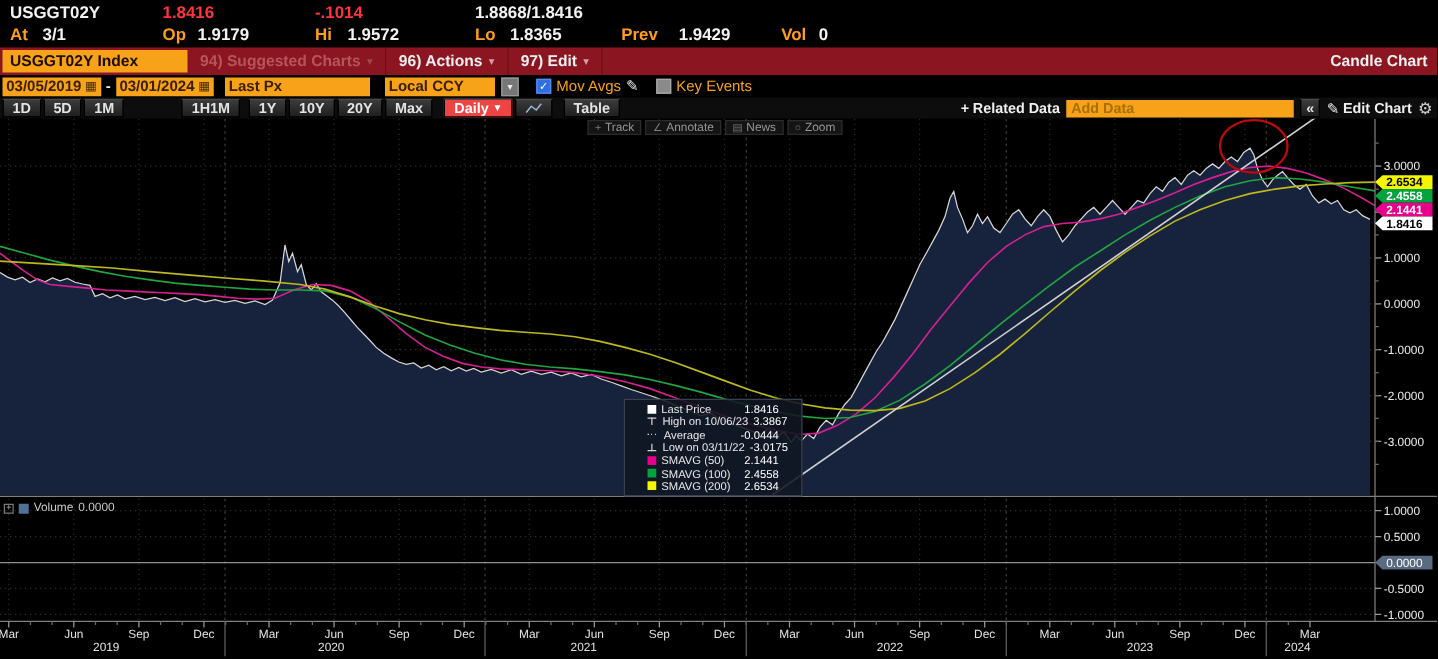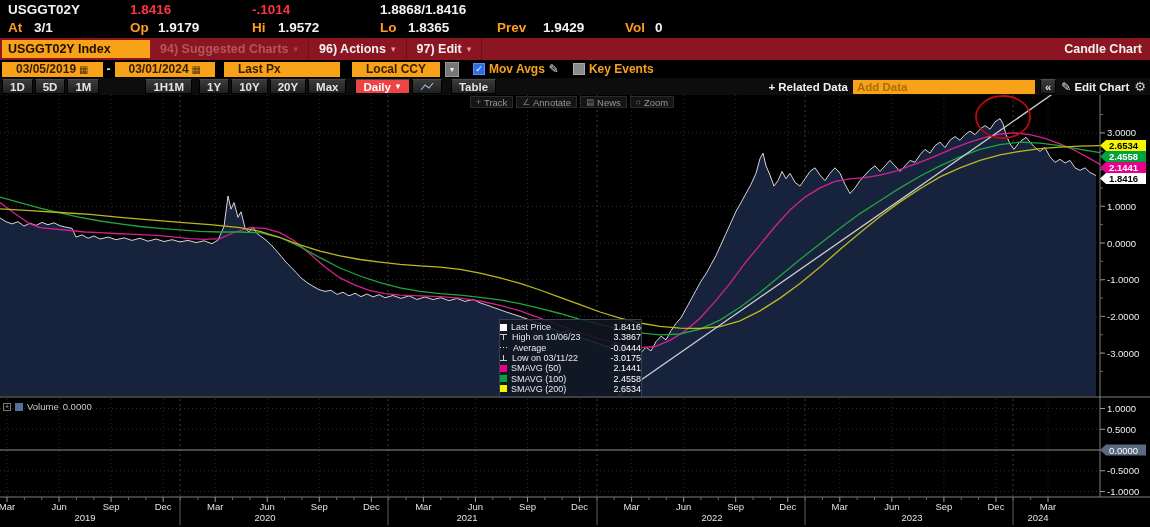--- a/index.html
+++ b/index.html
@@ -19,30 +19,30 @@
   .mitem{padding:0 10px;height:100%;display:inline-flex;align-items:center;gap:5px;
          border-right:1px solid #6d0f18;font-weight:700;justify-content:space-between;}
   .mitem .caret{font-size:9px;color:#d8a0a4;}
   .mitem.disabled{color:#b5555c;}
   .mitem.disabled .caret{color:#a04a52;}
   .mbright{margin-left:auto;margin-right:8px;font-weight:700;}
   
   .controls{position:absolute;top:60px;left:0;width:100%;height:18px;background:#000;
             display:flex;align-items:center;font-size:12px;gap:4px;padding-left:2px;}
   .ainput{background:#f7a219;color:#3a2000;font-weight:700;height:15px;display:inline-flex;
-          align-items:center;padding:0 14px;gap:3px;}
+          align-items:center;padding:0 3px;gap:3px;}
   .cal{color:#4a3000;font-size:10px;}
   .dash{color:#e8e8e8;font-weight:700;}
   .ddbtn{background:#777;color:#eee;width:14px;height:15px;font-size:8px;display:inline-flex;
          align-items:center;justify-content:center;border:1px solid #999;margin-left:1px;}
   .cb{width:12px;height:12px;display:inline-flex;align-items:center;justify-content:center;
       font-size:9px;color:#fff;margin-left:10px;}
   .cb.blue{background:#2f6fe4;border:1px solid #5b8df0;}
   .cb.gray{background:#8a8a8a;border:1px solid #aaa;}
-  .olabel{color:#f7a219;font-weight:700;}
+  .olabel{color:#f7a219;font-weight:400;}
   .pencilw{color:#e8e8e8;font-size:12px;}
   
   .toolbar{position:absolute;top:78px;left:0;width:100%;height:17px;background:#0d0d0d;
            display:flex;align-items:center;font-size:11.5px;color:#e4e4e4;gap:2px;padding-left:2px;}
   .btn{background:linear-gradient(#3b3b3b,#1f1f1f);border:1px solid #000;border-top-color:#4a4a4a;
        padding:0 7px;height:15px;display:inline-flex;align-items:center;font-weight:700;gap:3px;}
   .btn.blue{background:#ef4444;color:#fff;}
   .btn.blue .dn{font-size:8px;}
   .gap{width:5px;}
   .tb-right{margin-left:auto;display:flex;align-items:center;gap:5px;margin-right:4px;}
@@ -51,21 +51,21 @@
            display:inline-flex;align-items:center;padding:0 4px;}
   .gear{color:#cfcfcf;font-size:13px;}
   
   .chartwrap{position:absolute;top:95px;left:0;width:1150px;height:432px;background:#000;}
   .chartwrap svg{position:absolute;top:0;left:0;}
   .floattb{position:absolute;top:1px;left:470px;display:flex;gap:3px;font-size:9.5px;color:#969696;}
   .floattb .fitem{background:#141414;border:1px solid #2b2b2b;padding:0 5px;height:12px;
                   display:inline-flex;align-items:center;gap:3px;}
   .floattb .fico{color:#7d7d7d;font-size:8.5px;}
   .legend{position:absolute;left:499px;top:224px;width:143px;background:rgba(16,22,34,.88);
-          border:1px solid #39404f;padding:2px 0;font-size:9px;color:#e8e8e8;}
+          border:1px solid #39404f;padding:2px 18px;font-size:9px;color:#e8e8e8;}
   .lrow{display:flex;align-items:center;height:10.3px;gap:4px;white-space:nowrap;}
   .lrow .val{margin-left:auto;color:#fff;}
   .sw{display:inline-block;width:7px;height:7px;flex:none;}
   .ic{display:inline-block;width:8px;height:8px;position:relative;flex:none;}
   .ic-high::before,.ic-low::before{content:"";position:absolute;left:3px;top:1px;width:1px;height:6px;background:#cfcfcf;}
   .ic-high::after{content:"";position:absolute;left:0;top:1px;width:7px;height:1px;background:#cfcfcf;}
   .ic-low::after{content:"";position:absolute;left:0;bottom:1px;width:7px;height:1px;background:#cfcfcf;}
   .ic-avg{width:9px;height:1px;flex:none;background:repeating-linear-gradient(90deg,#cfcfcf 0 1px,transparent 1px 3px);}
   .volhdr{position:absolute;left:3px;top:306px;display:flex;align-items:center;gap:4px;
           font-size:9.5px;color:#c8c8c8;}

